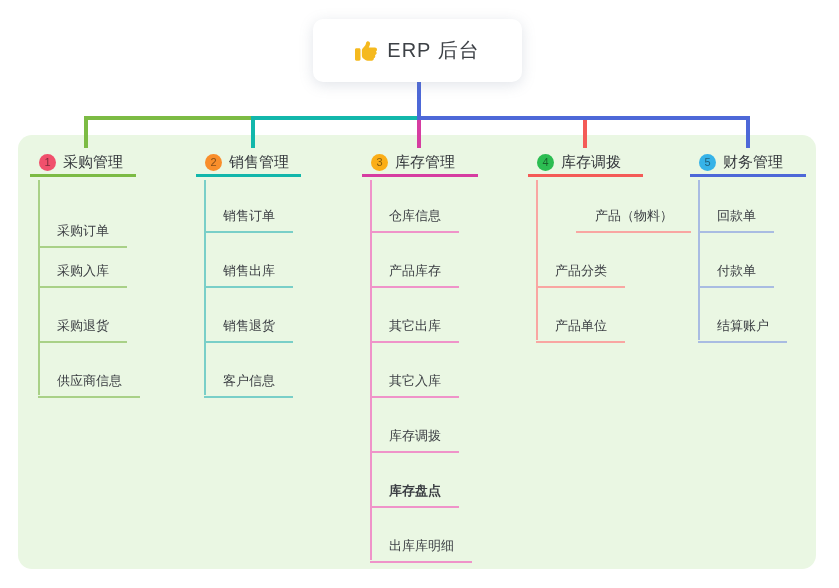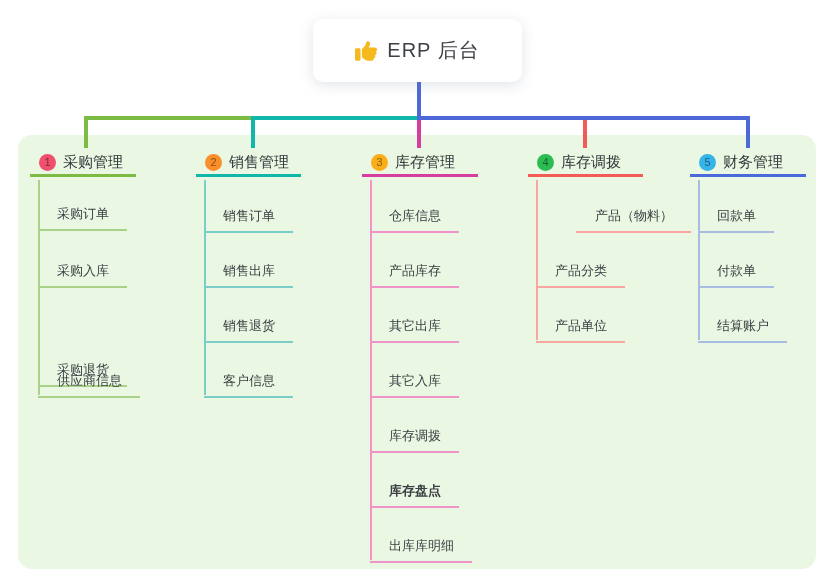--- a/index.html
+++ b/index.html
@@ -62,23 +62,23 @@
     </svg>
     <span class="root-title">ERP 后台</span>
   </div>
 
   <div id="branches">
       <div class="branch-header" style="left: 30px; top: 150px; width: 106px; border-bottom-color: rgb(124, 187, 68);">
         <span class="badge" style="background: rgb(240, 80, 108);">1</span>
         <span class="branch-title">采购管理</span>
       </div>
       <div class="vline" style="position: absolute; left: 38px; top: 180px; width: 2px; height: 215px; background: rgb(169, 209, 135);"></div>
-      <div class="sub-item" style="left: 38px; top: 205px; border-bottom-color: rgb(169, 209, 135);">采购订单</div>
+      <div class="sub-item" style="left: 38px; top: 222px; border-bottom-color: rgb(169, 209, 135);">采购订单</div>
       <div class="sub-item" style="left: 38px; top: 262px; border-bottom-color: rgb(169, 209, 135);">采购入库</div>
-      <div class="sub-item" style="left: 38px; top: 317px; border-bottom-color: rgb(169, 209, 135); margin-top: 44px;">采购退货</div>
+      <div class="sub-item" style="left: 38px; top: 317px; border-bottom-color: rgb(169, 209, 135);">采购退货</div>
       <div class="sub-item" style="left: 38px; top: 372px; border-bottom-color: rgb(169, 209, 135);">供应商信息</div>
       <div class="branch-header" style="left: 196px; top: 150px; width: 105px; border-bottom-color: rgb(18, 183, 171);">
         <span class="badge" style="background: rgb(249, 142, 43);">2</span>
         <span class="branch-title">销售管理</span>
       </div>
       <div class="vline" style="position: absolute; left: 204px; top: 180px; width: 2px; height: 215px; background: rgb(121, 207, 200);"></div>
       <div class="sub-item" style="left: 204px; top: 207px; border-bottom-color: rgb(121, 207, 200);">销售订单</div>
       <div class="sub-item" style="left: 204px; top: 262px; border-bottom-color: rgb(121, 207, 200);">销售出库</div>
       <div class="sub-item" style="left: 204px; top: 317px; border-bottom-color: rgb(121, 207, 200);">销售退货</div>
       <div class="sub-item" style="left: 204px; top: 372px; border-bottom-color: rgb(121, 207, 200);">客户信息</div>

